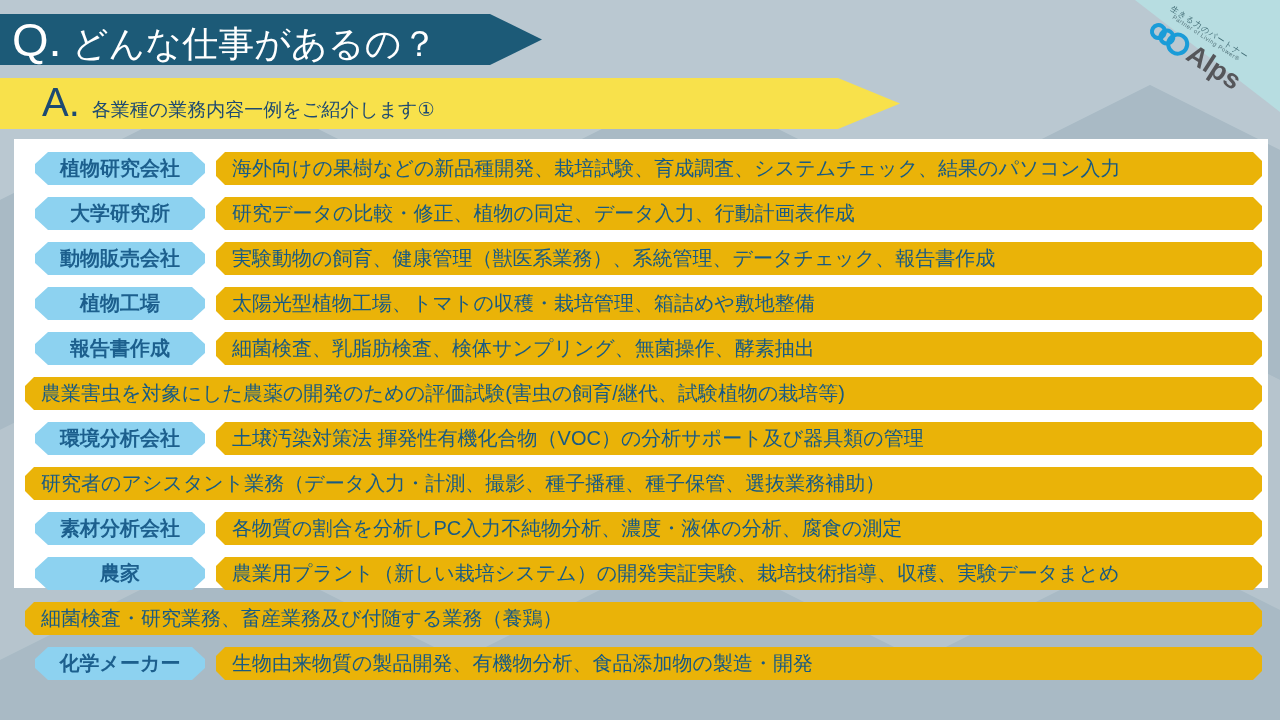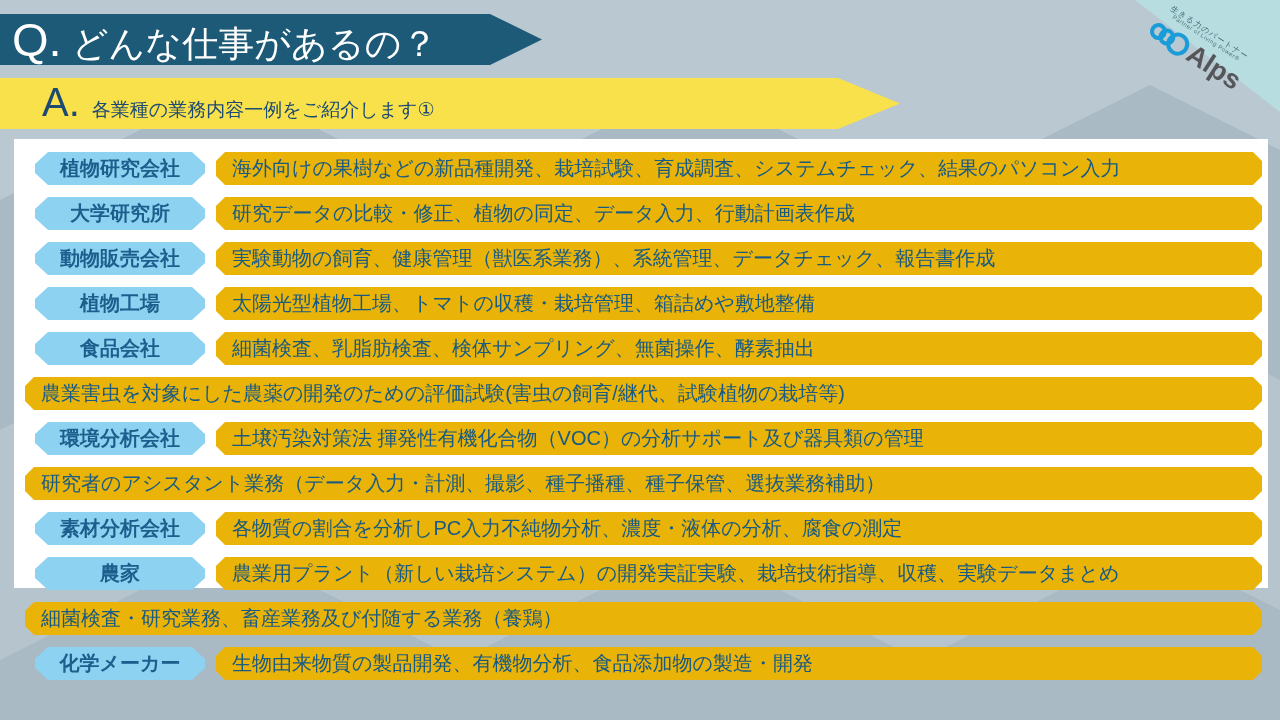--- a/index.html
+++ b/index.html
@@ -139,21 +139,21 @@
     <div class="badge">
       <span class="badge-text">植物工場</span>
     </div>
     <div class="bar">
       <span class="bar-text">太陽光型植物工場、トマトの収穫・栽培管理、箱詰めや敷地整備</span>
     </div>
   </div>
 
   <div class="row">
     <div class="badge">
-      <span class="badge-text">食品会社</span>
+      <span class="badge-text">報告書作成</span>
     </div>
     <div class="bar">
       <span class="bar-text">細菌検査、乳脂肪検査、検体サンプリング、無菌操作、酵素抽出</span>
     </div>
   </div>
 
   <div class="row">
     <div class="bar">
       <span class="bar-text">農業害虫を対象にした農薬の開発のための評価試験(害虫の飼育/継代、試験植物の栽培等)</span>
     </div>

